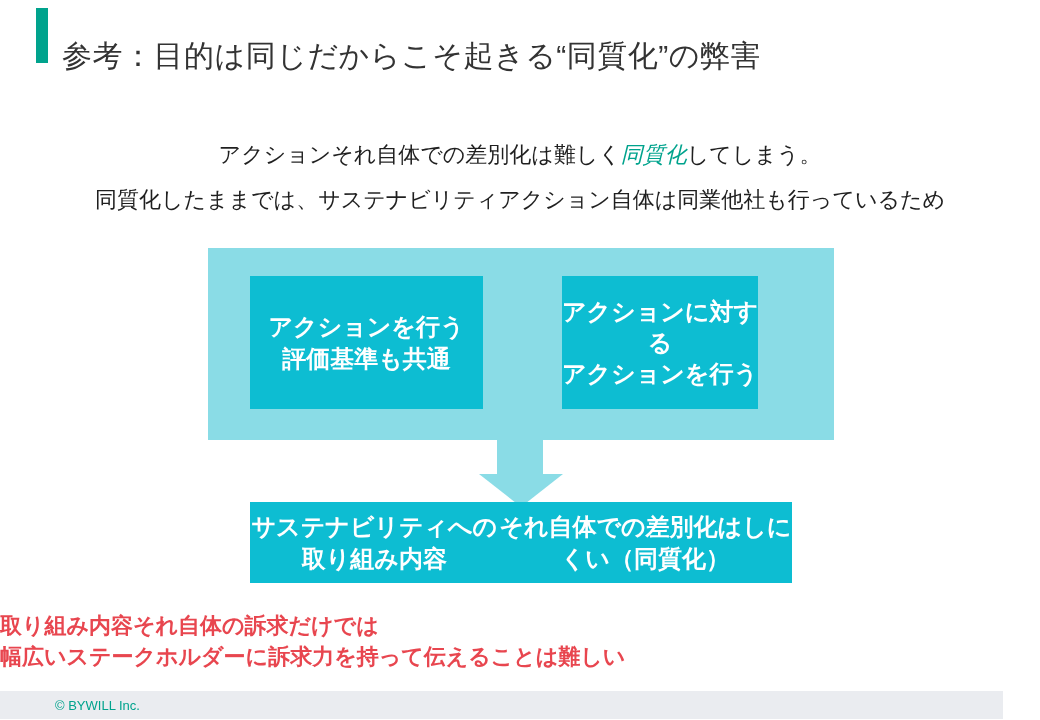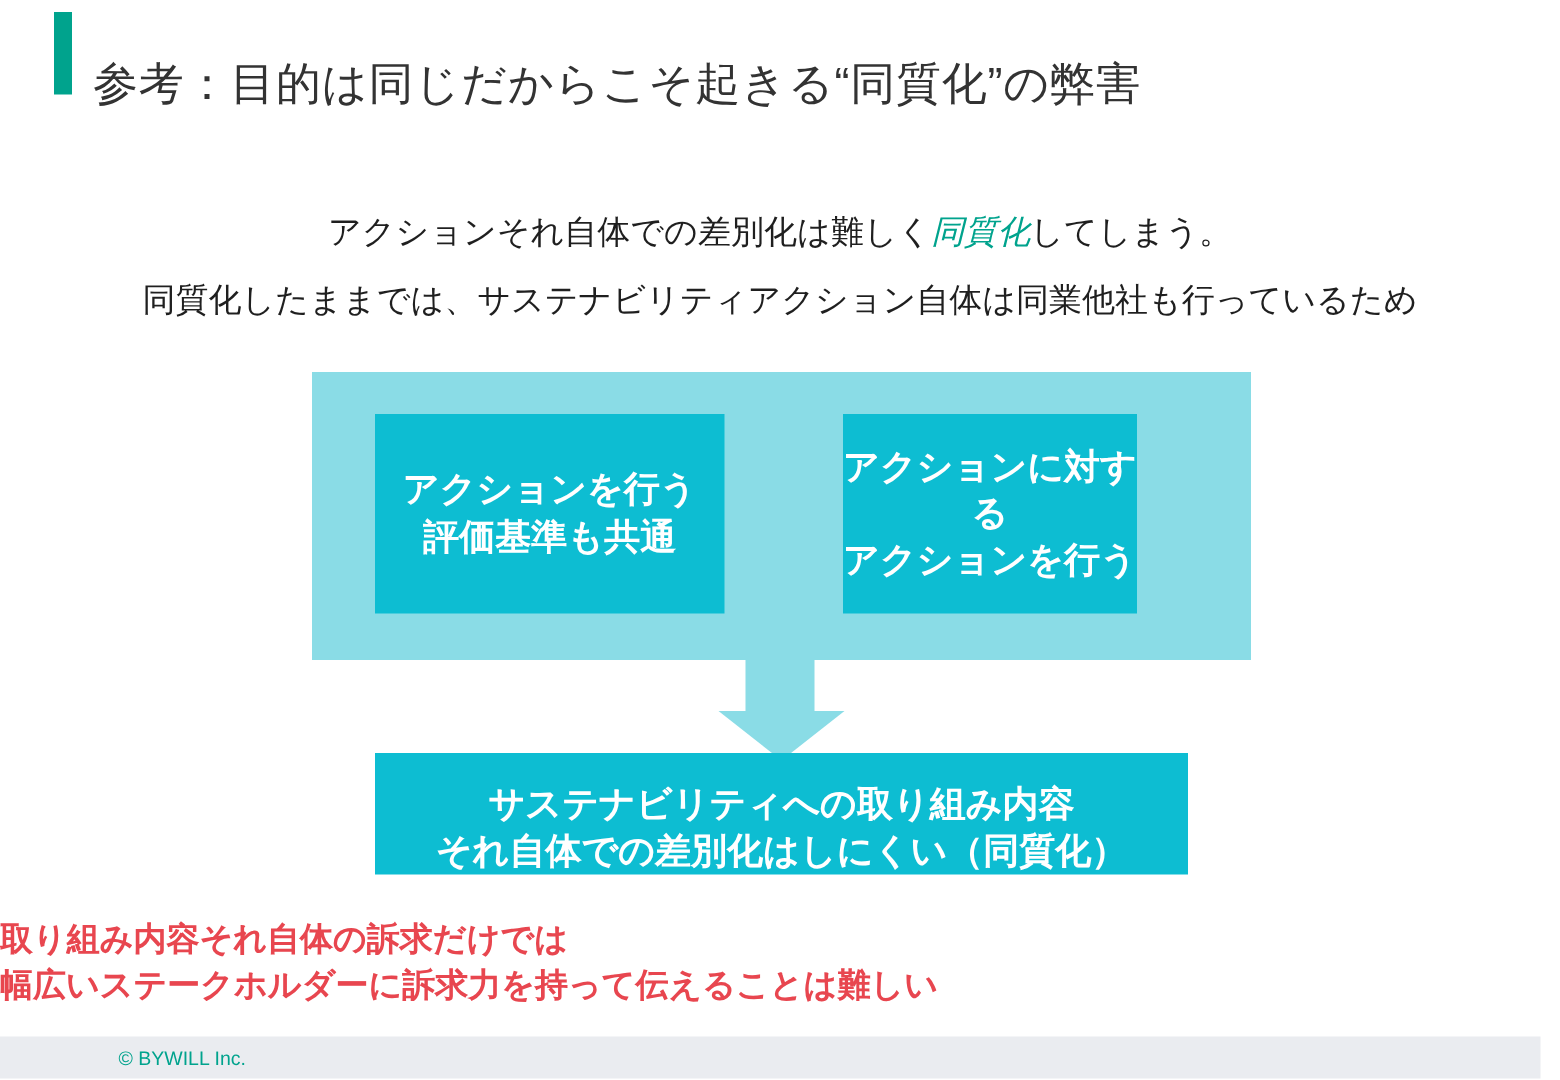--- a/index.html
+++ b/index.html
@@ -87,21 +87,21 @@
   .result-box {
     position: absolute;
     left: 250px; top: 502px;
     width: 542px; height: 81px;
     background: var(--dark-cyan, #0DBDD2);
     color: #ffffff;
     font-size: 24px;
     font-weight: bold;
     line-height: 1.3;
     display: flex;
-    flex-direction: column;
+    flex-direction: row;
     align-items: center;
     justify-content: flex-end;
     text-align: center;
   }
 
   
   .conclusion {
     position: absolute;
     left: 0; top: 610px;
     width: 100%;
@@ -114,21 +114,20 @@
   .conclusion-line { white-space: nowrap; }
 
   
   .footer-bar {
     position: absolute;
     left: 0; top: 691px;
     width: 1003px; height: 28px;
     background: var(--footer-bg, #EAECF0);
     display: flex;
     align-items: center;
-    padding-left: 24px;
   }
   .footer-copyright {
     margin-left: 55px;
     font-size: 13px;
     color: var(--accent-teal, #00A38D);
   }
 </style>
 </head>
 <body>
 

